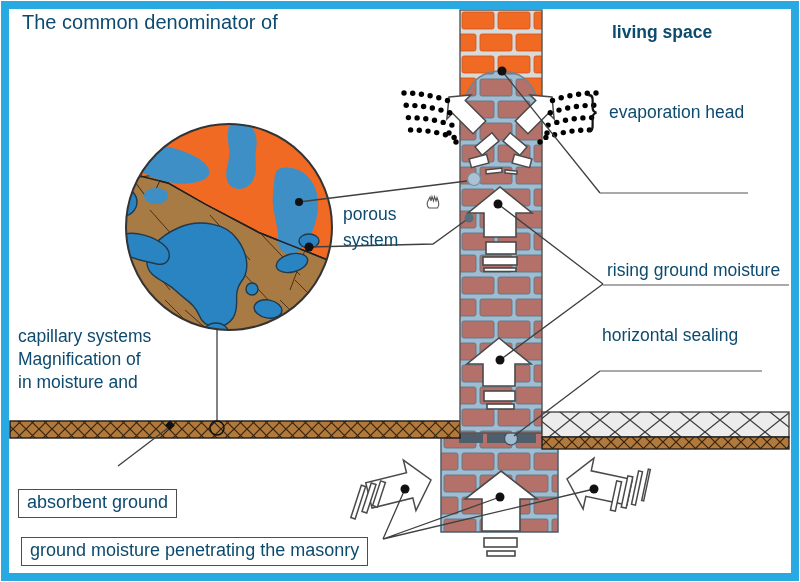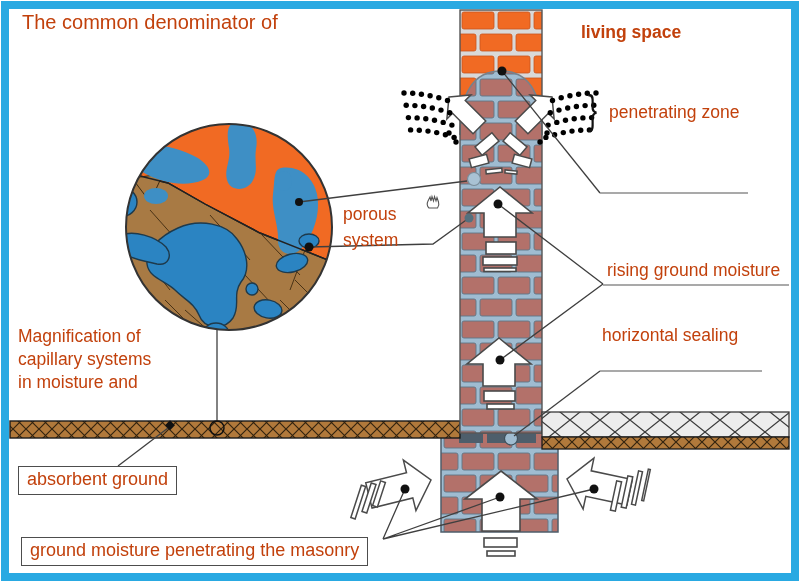--- a/index.html
+++ b/index.html
@@ -1,20 +1,20 @@
 <!DOCTYPE html>
 <html><head>
 <meta charset="utf-8">
 <style>
   html,body{margin:0;padding:0;background:#fff;}
   #stage{position:relative;width:800px;height:582px;background:#fff;overflow:hidden;
          font-family:"Liberation Sans",sans-serif;}
   #frame{position:absolute;left:1px;top:1px;right:1px;bottom:1px;border:8px solid #29A9E2;pointer-events:none;}
   svg.diagram{position:absolute;left:0;top:0;}
-  .lbl{position:absolute;font-size:17.5px;line-height:1.15;color:#c2410c;white-space:nowrap;}
+  .lbl{position:absolute;font-size:17.5px;line-height:1.15;color:#0c4a6e;white-space:nowrap;}
   .title{font-size:20px;line-height:25px;}
   .bold{font-weight:bold;}
   .boxed{border:1.5px solid #4d4d4d;background:#fff;padding:2px 8px 4px 8px;font-size:18px;}
   .brace{font-size:38px;transform:scale(0.72,1.05);transform-origin:left top;color:#111;}
   .ml{line-height:23px;}
   .pm{line-height:26px;}
   .ms{line-height:23px;}
 </style>
 </head>
 <body>
@@ -245,41 +245,41 @@
 
   <g transform="translate(427,196)">
     <path d="M2,12 C0,10 0,7 1,5 L3,1 L4,5 L5,0.5 L6.5,5 L7.5,0.5 L9,5 L10,1.5 L11.5,6 C12.2,8 12,10 10.5,12 Z" fill="#fff" stroke="#555" stroke-width="1.1"></path>
   </g>
 </svg>
 
 <div class="lbl title" style="left:22px;top:10px;">
   <div>The common denominator of</div>
 </div>
 
-<div class="lbl bold" style="left:581px;top:22px;">living space</div>
+<div class="lbl bold" style="left:612px;top:22px;">living space</div>
 
 <div class="lbl brace" style="left:588px;top:88px;">}</div>
-<div class="lbl" style="left:609px;top:102px;">penetrating zone</div>
+<div class="lbl" style="left:609px;top:102px;">evaporation head</div>
 
 
 <div class="lbl pm" style="left:343px;top:201px;">
   <div>porous</div>
   <div>system</div>
 </div>
 
 <div class="lbl" style="left:607px;top:260px;">rising ground moisture</div>
 
 <div class="lbl ms" style="left:602px;top:324px;">
   <div>horizontal sealing</div>
 </div>
 
 <div class="lbl ml" style="left:18px;top:325px;">
+  <div>capillary systems</div>
   <div>Magnification of</div>
-  <div>capillary systems</div>
   <div>in moisture and</div>
 </div>
 
-<div class="lbl boxed" style="left:18px;top:466px;">absorbent ground</div>
+<div class="lbl boxed" style="left:18px;top:489px;">absorbent ground</div>
 
 <div class="lbl boxed" style="left:21px;top:537px;">ground moisture penetrating the masonry</div>
 
 <div id="frame"></div>
 </div>
 
 </body></html>

